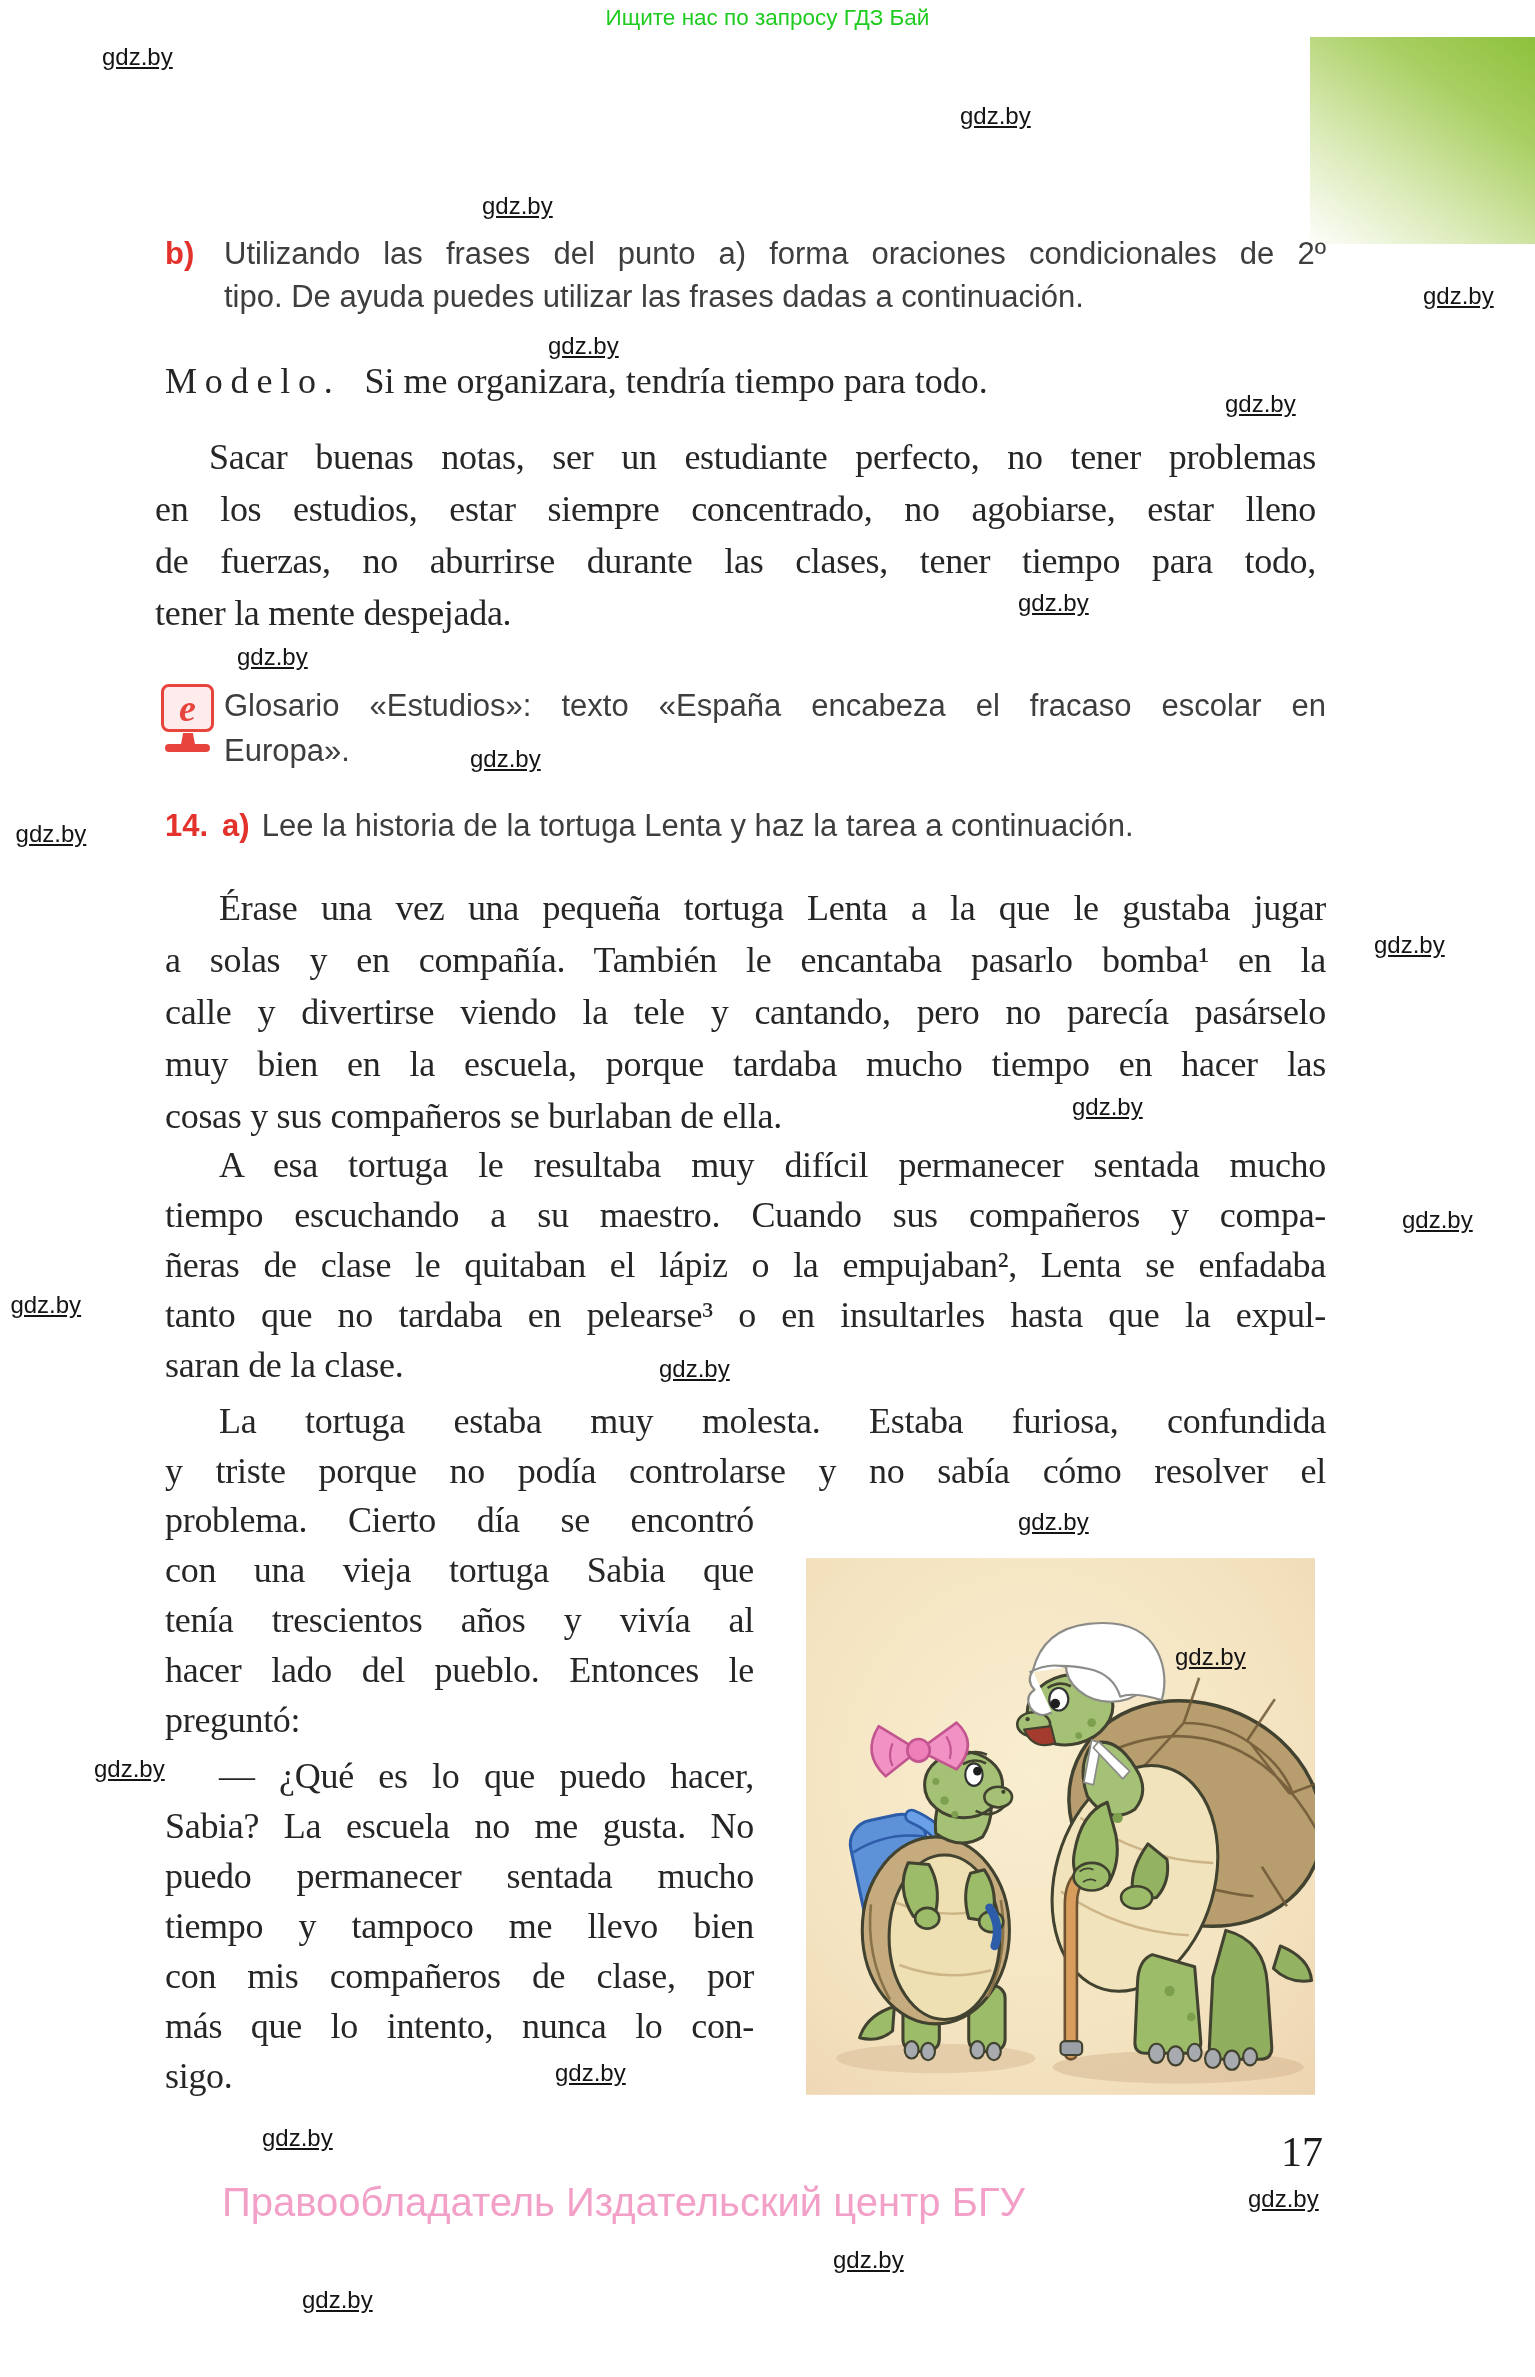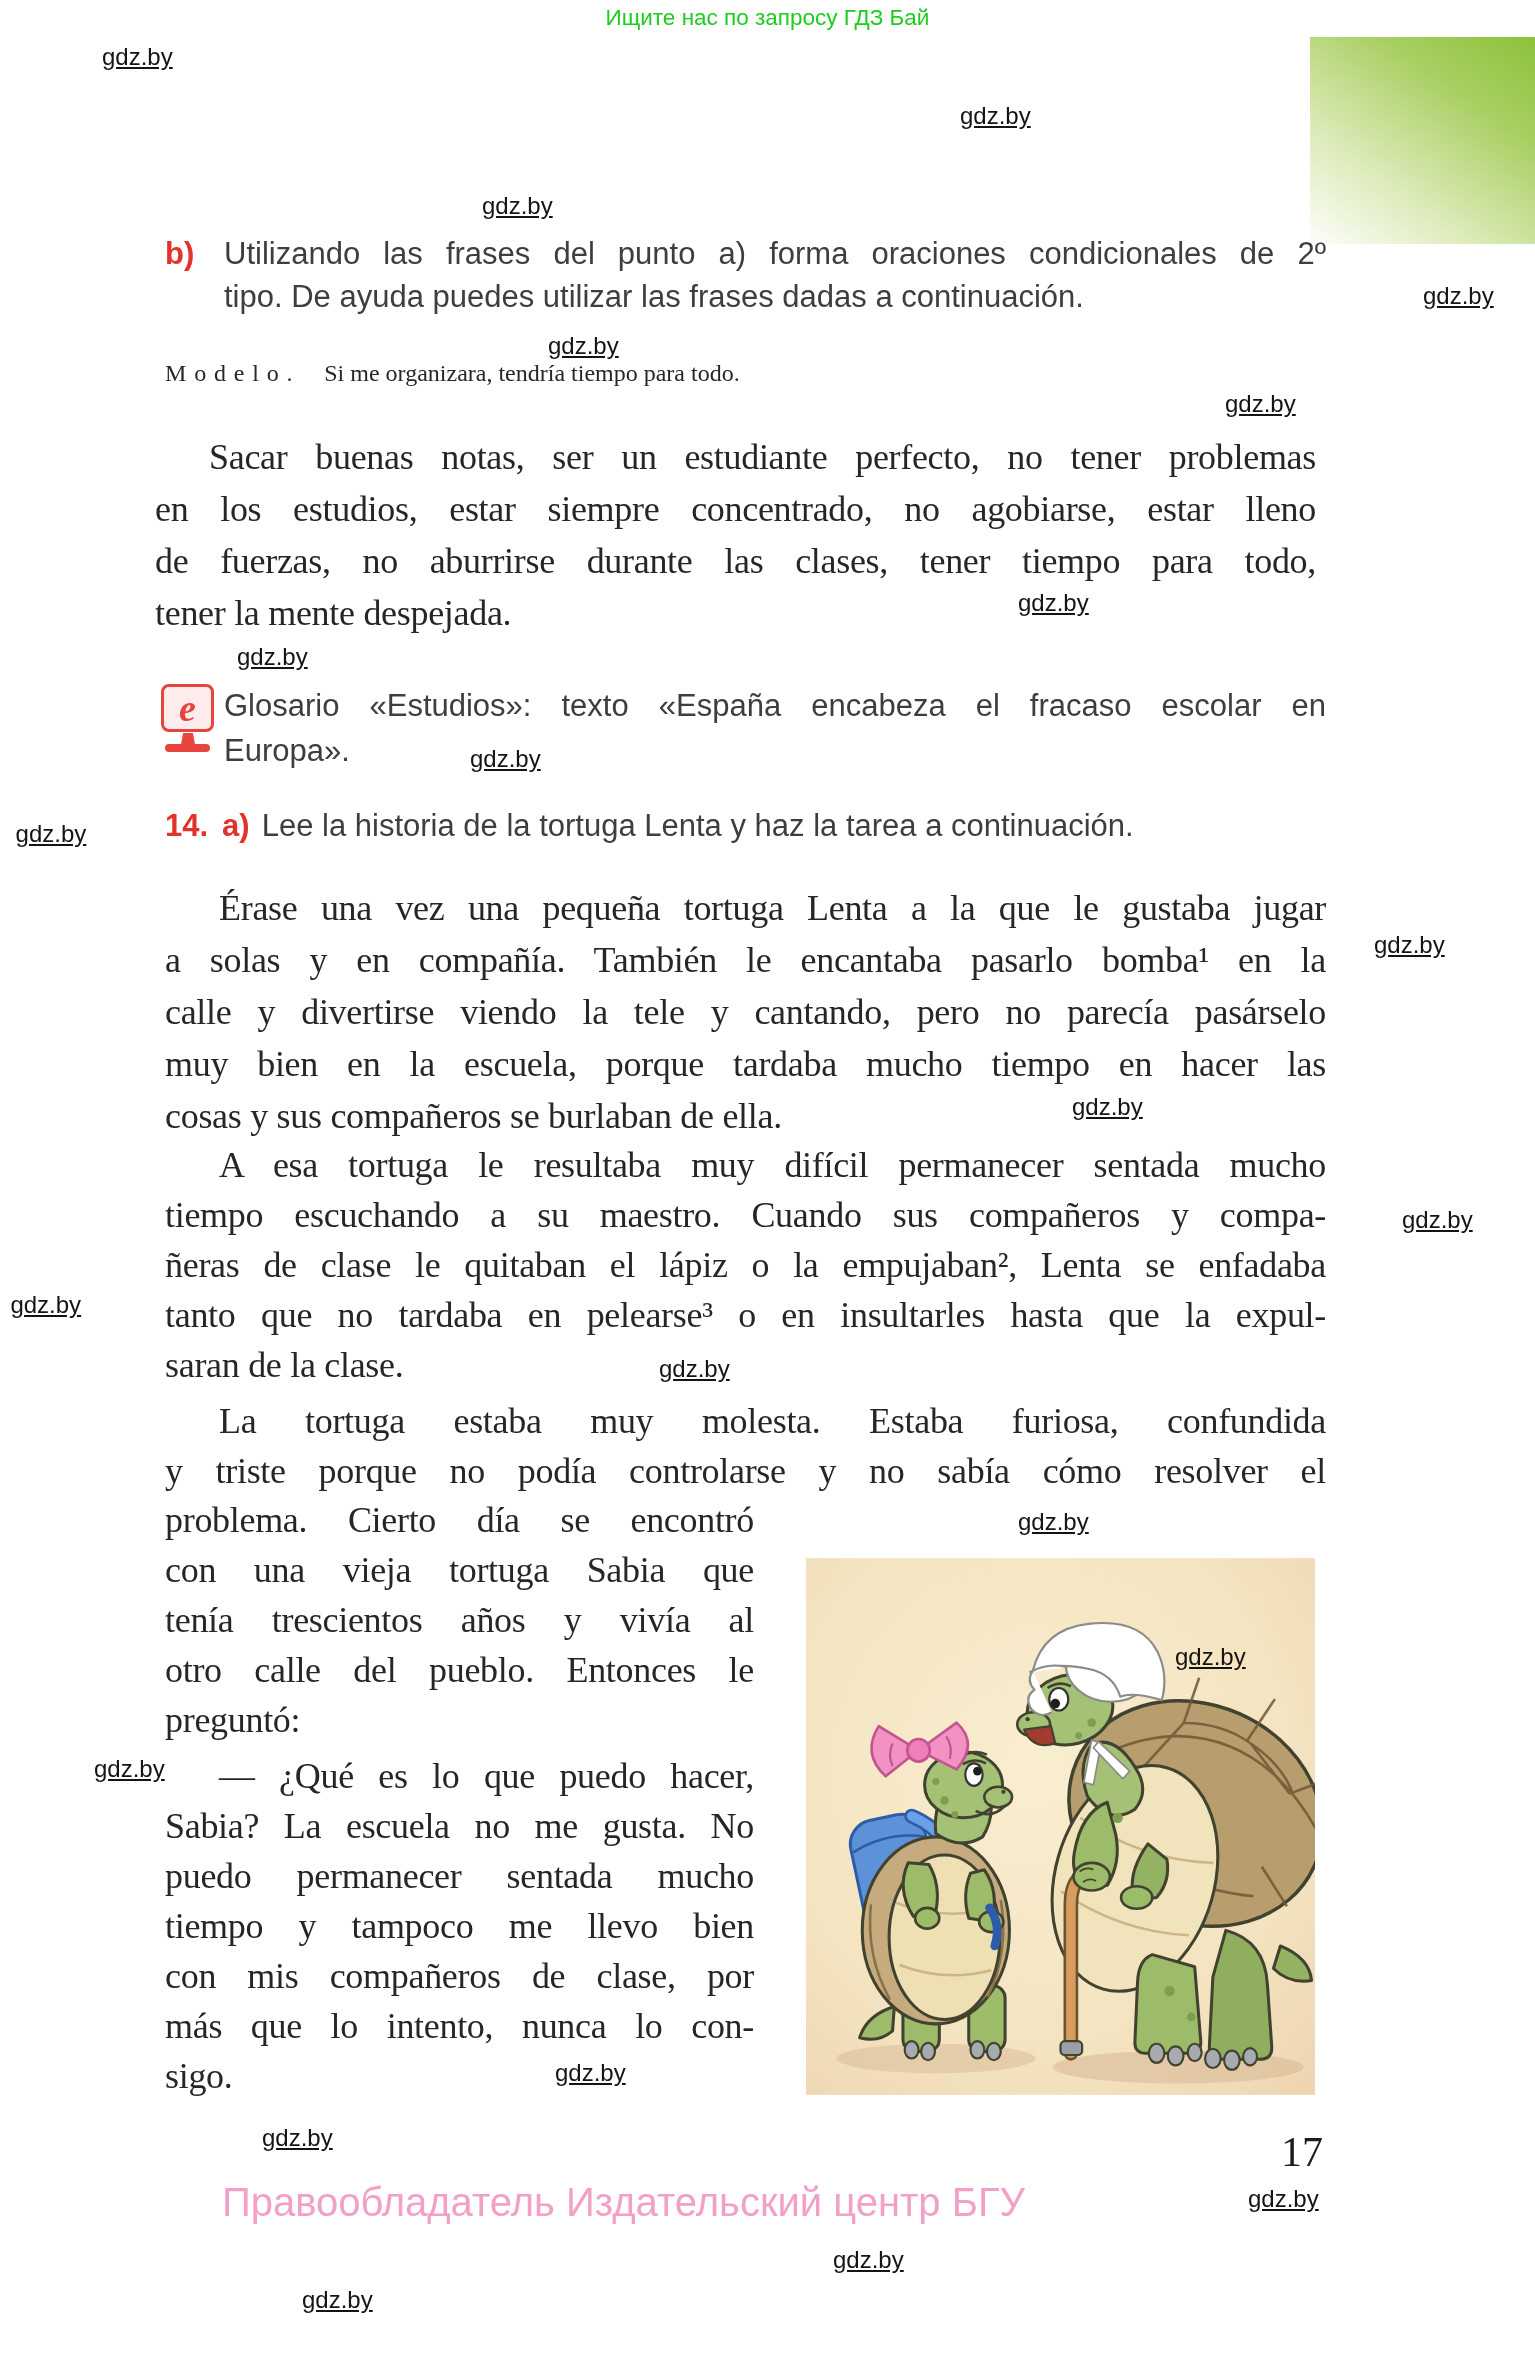--- a/index.html
+++ b/index.html
@@ -75,21 +75,21 @@
   <span class="wm" style="left:1248px;top:2185px">gdz.by</span>
   <span class="wm" style="left:833px;top:2246px">gdz.by</span>
   <span class="wm" style="left:302px;top:2286px">gdz.by</span>
 
   <span class="abs sans red" style="left:165px;top:232px">b)</span>
   <div class="abs sans" style="left:224px;top:232px;width:1102px">
     <div class="jline">Utilizando las frases del punto a) forma oraciones condicionales de 2º</div>
     <div class="last">tipo. De ayuda puedes utilizar las frases dadas a continuación.</div>
   </div>
 
-  <div class="abs" style="left:165px;top:360px;font-size:24px">
+  <div class="abs" style="left:165px;top:360px;font-size:36px">
     <span class="modelo-label">Modelo.</span><span>Si me organizara, tendría tiempo para todo.</span>
   </div>
 
   <div class="abs story" style="left:155px;top:431px">
     <div class="jline indent">Sacar buenas notas, ser un estudiante perfecto, no tener problemas</div>
     <div class="jline">en los estudios, estar siempre concentrado, no agobiarse, estar lleno</div>
     <div class="jline">de fuerzas, no aburrirse durante las clases, tener tiempo para todo,</div>
     <div class="last">tener la mente despejada.</div>
   </div>
 
@@ -125,21 +125,21 @@
 
   <div class="abs story lh58" style="left:165px;top:1396px">
     <div class="jline indent">La tortuga estaba muy molesta. Estaba furiosa, confundida</div>
     <div class="jline">y triste porque no podía controlarse y no sabía cómo resolver el</div>
   </div>
 
   <div class="abs story lh58" style="left:165px;top:1495px;width:589px">
     <div class="jline">problema. Cierto día se encontró</div>
     <div class="jline">con una vieja tortuga Sabia que</div>
     <div class="jline">tenía trescientos años y vivía al</div>
-    <div class="jline">otro calle del pueblo. Entonces le</div>
+    <div class="jline">hacer lado del pueblo. Entonces le</div>
     <div class="last">preguntó:</div>
   </div>
 
   <div class="abs story lh58" style="left:165px;top:1751px;width:589px">
     <div class="jline indent">— ¿Qué es lo que puedo hacer,</div>
     <div class="jline">Sabia? La escuela no me gusta. No</div>
     <div class="jline">puedo permanecer sentada mucho</div>
     <div class="jline">tiempo y tampoco me llevo bien</div>
     <div class="jline">con mis compañeros de clase, por</div>
     <div class="jline">más que lo intento, nunca lo con-</div>

